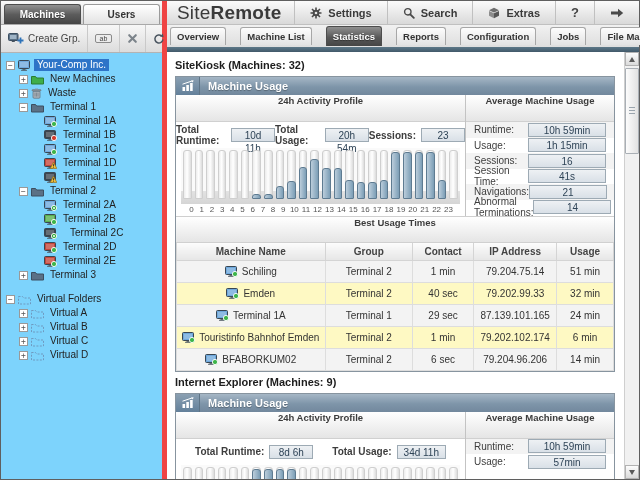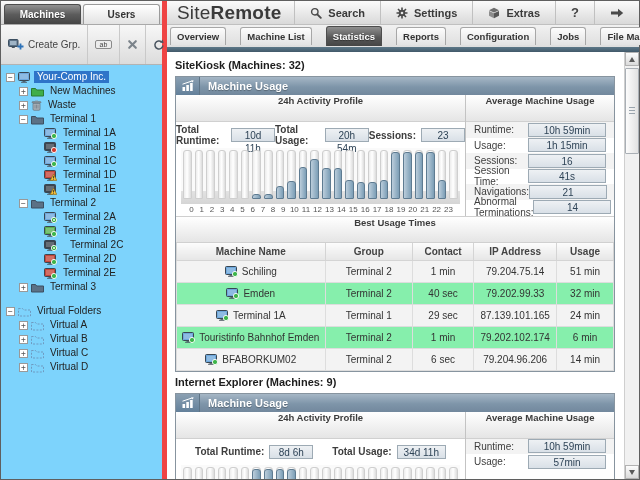--- a/index.html
+++ b/index.html
@@ -5,21 +5,21 @@
   *{box-sizing:border-box;margin:0;padding:0}
   html,body{width:640px;height:480px;overflow:hidden}
   body{font-family:"Liberation Sans","DejaVu Sans",sans-serif;background:#fff;font-size:10px;color:#333}
   .window{width:640px;height:480px;border:1px solid #5f5f5f;display:flex;background:#fff}
 
   
   .sidebar{width:166px;flex:none;border-right:5px solid #ef4444;display:flex;flex-direction:column;background:#7dd3fc}
   .side-tabs{height:24px;background:linear-gradient(#fafafa,#d5d5d5);border-bottom:1px solid #a9a9a9;display:flex;align-items:flex-end;padding-left:3px;gap:2px;flex:none}
   .stab{height:20px;line-height:19px;width:77px;text-align:center;font-size:10px;font-weight:bold;border:1px solid #9a9a9a;border-bottom:none;border-radius:3px 3px 0 0;background:linear-gradient(#ffffff,#e2e2e2);color:#333;cursor:default}
   .stab.active{background:linear-gradient(#929292,#5c5c5c 50%,#454545);color:#fff;border-color:#4d4d4d;text-shadow:0 1px 1px rgba(0,0,0,.4)}
-  .toolbar{height:40px;background:linear-gradient(#f7f7f7,#dcdcdc);border-bottom:1px solid #b3b3b3;display:flex;align-items:stretch;flex:none}
+  .toolbar{height:28px;background:linear-gradient(#f7f7f7,#dcdcdc);border-bottom:1px solid #b3b3b3;display:flex;align-items:stretch;flex:none}
   .tbtn{display:flex;align-items:center;justify-content:center;gap:4px;padding:0 7px;border-right:1px solid #c9c9c9;font-size:10px;color:#444;white-space:nowrap}
   .tree{flex:1;overflow:hidden;padding:5px 0 0 2px;font-size:10px;color:#222}
   .trow{display:flex;align-items:center;height:14px;gap:3px;white-space:nowrap}
   .trow.gap{margin-top:10px}
   .exp{width:9px;height:9px;flex:none;border:1px solid #999;background:#fff;font-size:8px;line-height:7px;text-align:center;color:#555;font-family:"DejaVu Sans Mono",monospace}
   .ticon{flex:none;display:inline-flex;align-items:center}
   .tlabel{padding:0 3px;line-height:12px}
   .trow.sel .tlabel{background:#2e74c8;color:#fff}
 
   
@@ -61,21 +61,21 @@
   .xlabels{display:flex;gap:3px;padding:1px 7px 0;font-size:8px;color:#555}
   .xlabels span{flex:1;text-align:center}
 
   .avg-row{display:flex;align-items:center;justify-content:space-between;height:15.5px;padding:0 8px;color:#3d3d3d}
   .avg-row:nth-child(odd){background:#f3f3f3}
   .avg-row .vbox{min-width:78px}
 
   .busage .subhdr{border-top:1px solid #cfcfcf}
   table.best{width:100%;border-collapse:collapse;table-layout:fixed;font-size:10px}
   .best th{height:17px;font-weight:bold;color:#444;background:linear-gradient(#fcfcfc,#e6e6e6);border:1px solid #d4d4d4;border-top:none}
-  .best td{height:22px;text-align:center;border:1px solid #ddd;color:#333;background:#86efac;overflow:hidden;white-space:nowrap}
+  .best td{height:22px;text-align:center;border:1px solid #ddd;color:#333;background:#fef9c3;overflow:hidden;white-space:nowrap}
   .best tbody tr:nth-child(odd) td{background:#f3f3f3}
   .mcell{display:flex;align-items:center;justify-content:center;gap:4px}
 
   
   .scroll{position:absolute;top:0;right:0;bottom:0;width:15px;background:#f1f1f1;border-left:1px solid #cfcfcf}
   .sbtn{position:absolute;left:0;width:14px;height:14px;background:linear-gradient(#fdfdfd,#dadada);border:1px solid #b2b2b2;display:flex;align-items:center;justify-content:center}
   .sbtn.up{top:0}.sbtn.down{bottom:0}
   .arr-up{width:0;height:0;border-left:3.5px solid transparent;border-right:3.5px solid transparent;border-bottom:5px solid #5a5a5a}
   .arr-down{width:0;height:0;border-left:3.5px solid transparent;border-right:3.5px solid transparent;border-top:5px solid #5a5a5a}
   .sthumb{position:absolute;left:0;top:16px;width:14px;height:86px;background:linear-gradient(90deg,#fcfcfc,#e2e2e2);border:1px solid #a9afb5;border-radius:1px}
@@ -370,37 +370,37 @@
       </div>
   </div>
 
   <div class="main">
     <div class="mtop">
       <span class="brand"><span>Site</span><b>Remote</b></span>
       <div class="hbuttons" id="header-buttons">
           <div class="hbtn">
             <span class="ticon">
               <svg width="12" height="12" viewBox="0 0 12 12">
-                <circle cx="4.8" cy="4.8" r="3.2" fill="none" stroke="#4a4a4a" stroke-width="1.4"></circle>
-                <path d="M7.3 7.3 L10.8 10.8" stroke="#4a4a4a" stroke-width="1.9" stroke-linecap="round"></path>
-              </svg>
-            </span>
-            <span>Search</span>
-          </div>
-          <div class="hbtn">
-            <span class="ticon">
-              <svg width="12" height="12" viewBox="0 0 12 12">
                 <g stroke="#4a4a4a" stroke-width="1.6">
                   <path d="M6 0.5 V11.5 M0.5 6 H11.5 M2 2 L10 10 M10 2 L2 10"></path>
                 </g>
                 <circle cx="6" cy="6" r="3.3" fill="#4a4a4a"></circle>
                 <circle cx="6" cy="6" r="1.3" fill="#e6e6e6"></circle>
               </svg>
             </span>
             <span>Settings</span>
+          </div>
+          <div class="hbtn">
+            <span class="ticon">
+              <svg width="12" height="12" viewBox="0 0 12 12">
+                <circle cx="4.8" cy="4.8" r="3.2" fill="none" stroke="#4a4a4a" stroke-width="1.4"></circle>
+                <path d="M7.3 7.3 L10.8 10.8" stroke="#4a4a4a" stroke-width="1.9" stroke-linecap="round"></path>
+              </svg>
+            </span>
+            <span>Search</span>
           </div>
           <div class="hbtn">
             <span class="ticon">
               <svg width="12" height="12" viewBox="0 0 12 12">
                 <path d="M6 0.8 L11 3.2 6 5.6 1 3.2 Z" fill="#6e6e6e"></path>
                 <path d="M1 3.9 6 6.3 6 11.2 1 8.8 Z" fill="#8d8d8d"></path>
                 <path d="M11 3.9 6 6.3 6 11.2 11 8.8 Z" fill="#575757"></path>
               </svg>
             </span>
             <span>Extras</span>

